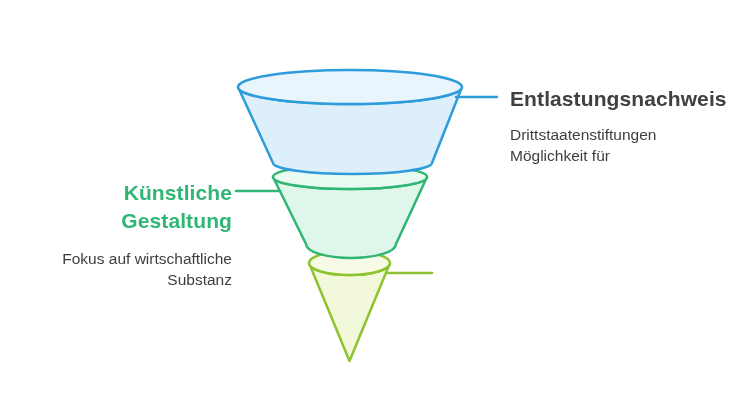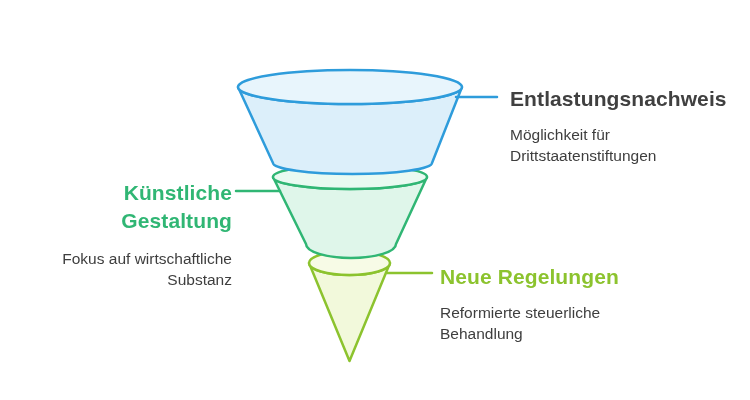--- a/index.html
+++ b/index.html
@@ -54,37 +54,30 @@
     </g>
 
     <path d="M 456 97 L 497 97" stroke-width="2.5" stroke-linecap="round" fill="none" stroke="#2E9CDB"></path>
     <path d="M 236 191 L 280 191" stroke-width="2.5" stroke-linecap="round" fill="none" stroke="#30B674"></path>
     <path d="M 387 273 L 432 273" stroke-width="2.5" stroke-linecap="round" fill="none" stroke="#8CC32E"></path>
   </svg>
 
   <div class="label label-top-right">
     <h2 class="title" style="color: #404040;">Entlastungsnachweis</h2>
     <div class="desc">
+      <div>Drittstaatenstiftungen</div>
       <div>Möglichkeit für</div>
-      <div>Drittstaatenstiftungen</div>
     </div>
   </div>
 
   <div class="label label-left">
     <h2 class="title" style="color: rgb(48, 182, 116);">
       <span style="display:block">Künstliche</span>
       <span style="display:block">Gestaltung</span>
     </h2>
     <div class="desc">
       <div>Fokus auf wirtschaftliche</div>
       <div>Substanz</div>
     </div>
   </div>
 
-  <div class="label label-bottom-right">
-    <h2 class="title" style="color: rgb(140, 195, 46);">Neue Regelungen</h2>
-    <div class="desc">
-      <div>Reformierte steuerliche</div>
-      <div>Behandlung</div>
-    </div>
-  </div>
 
 </div>
 
 </body></html>

